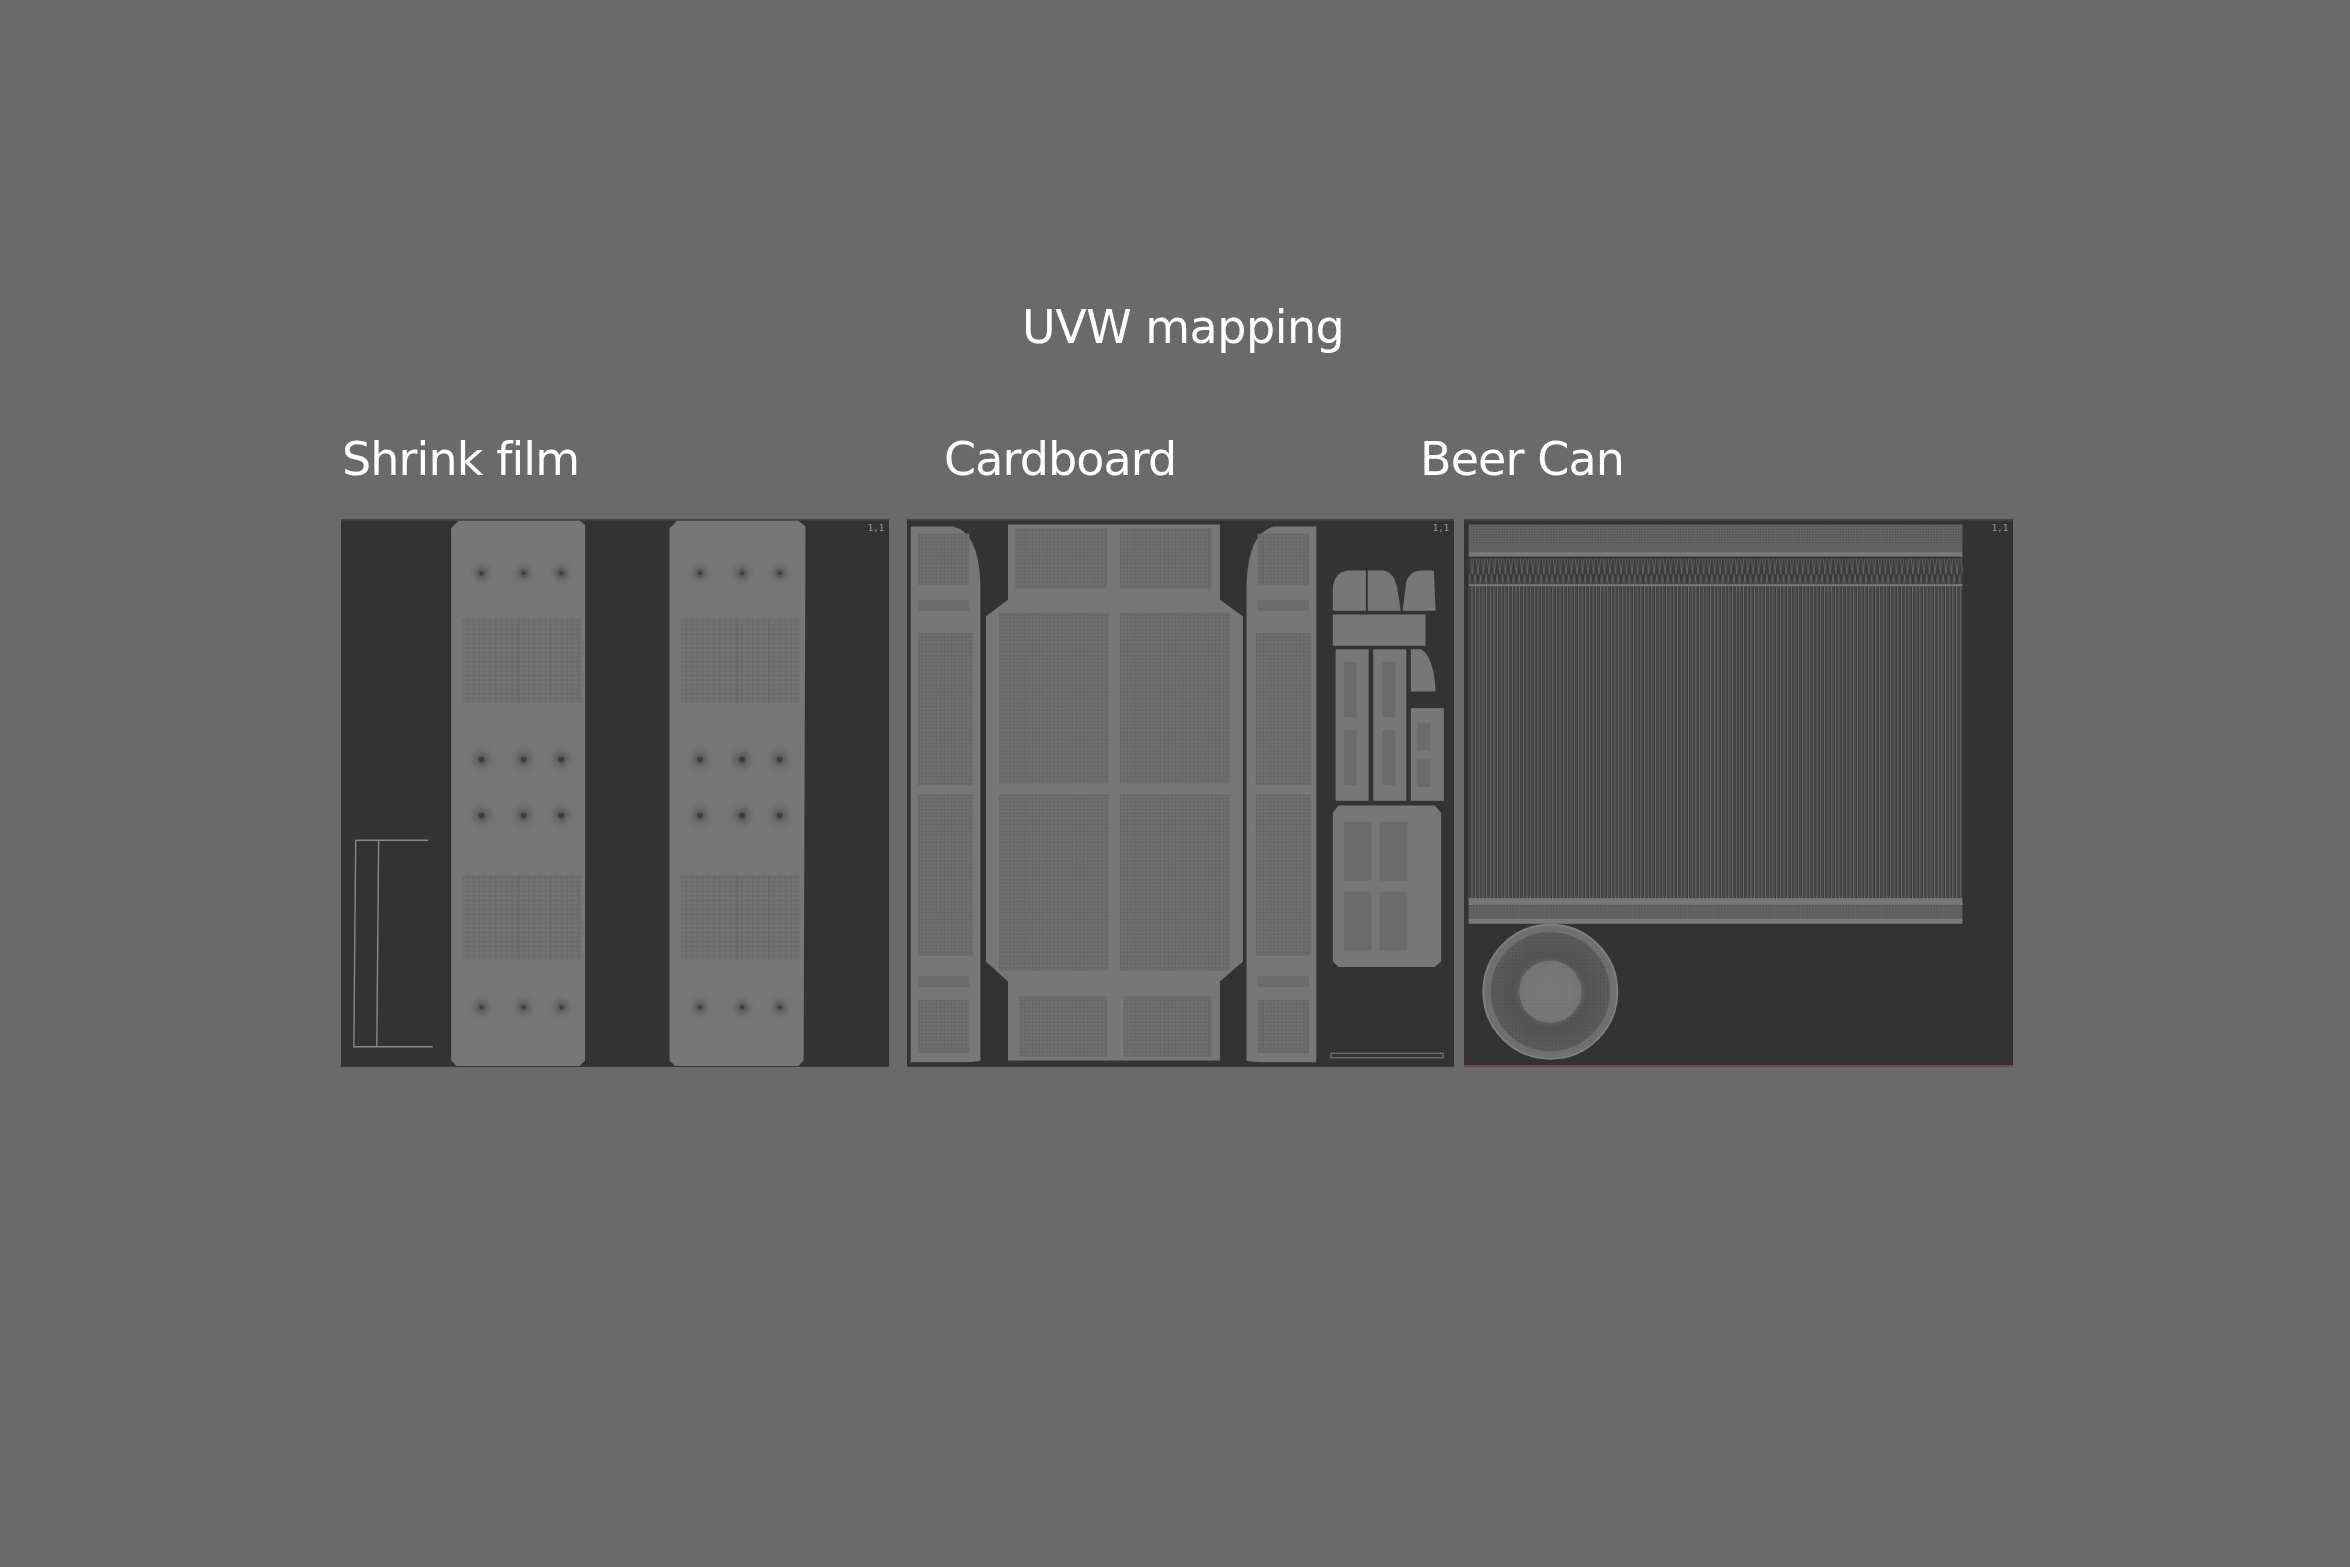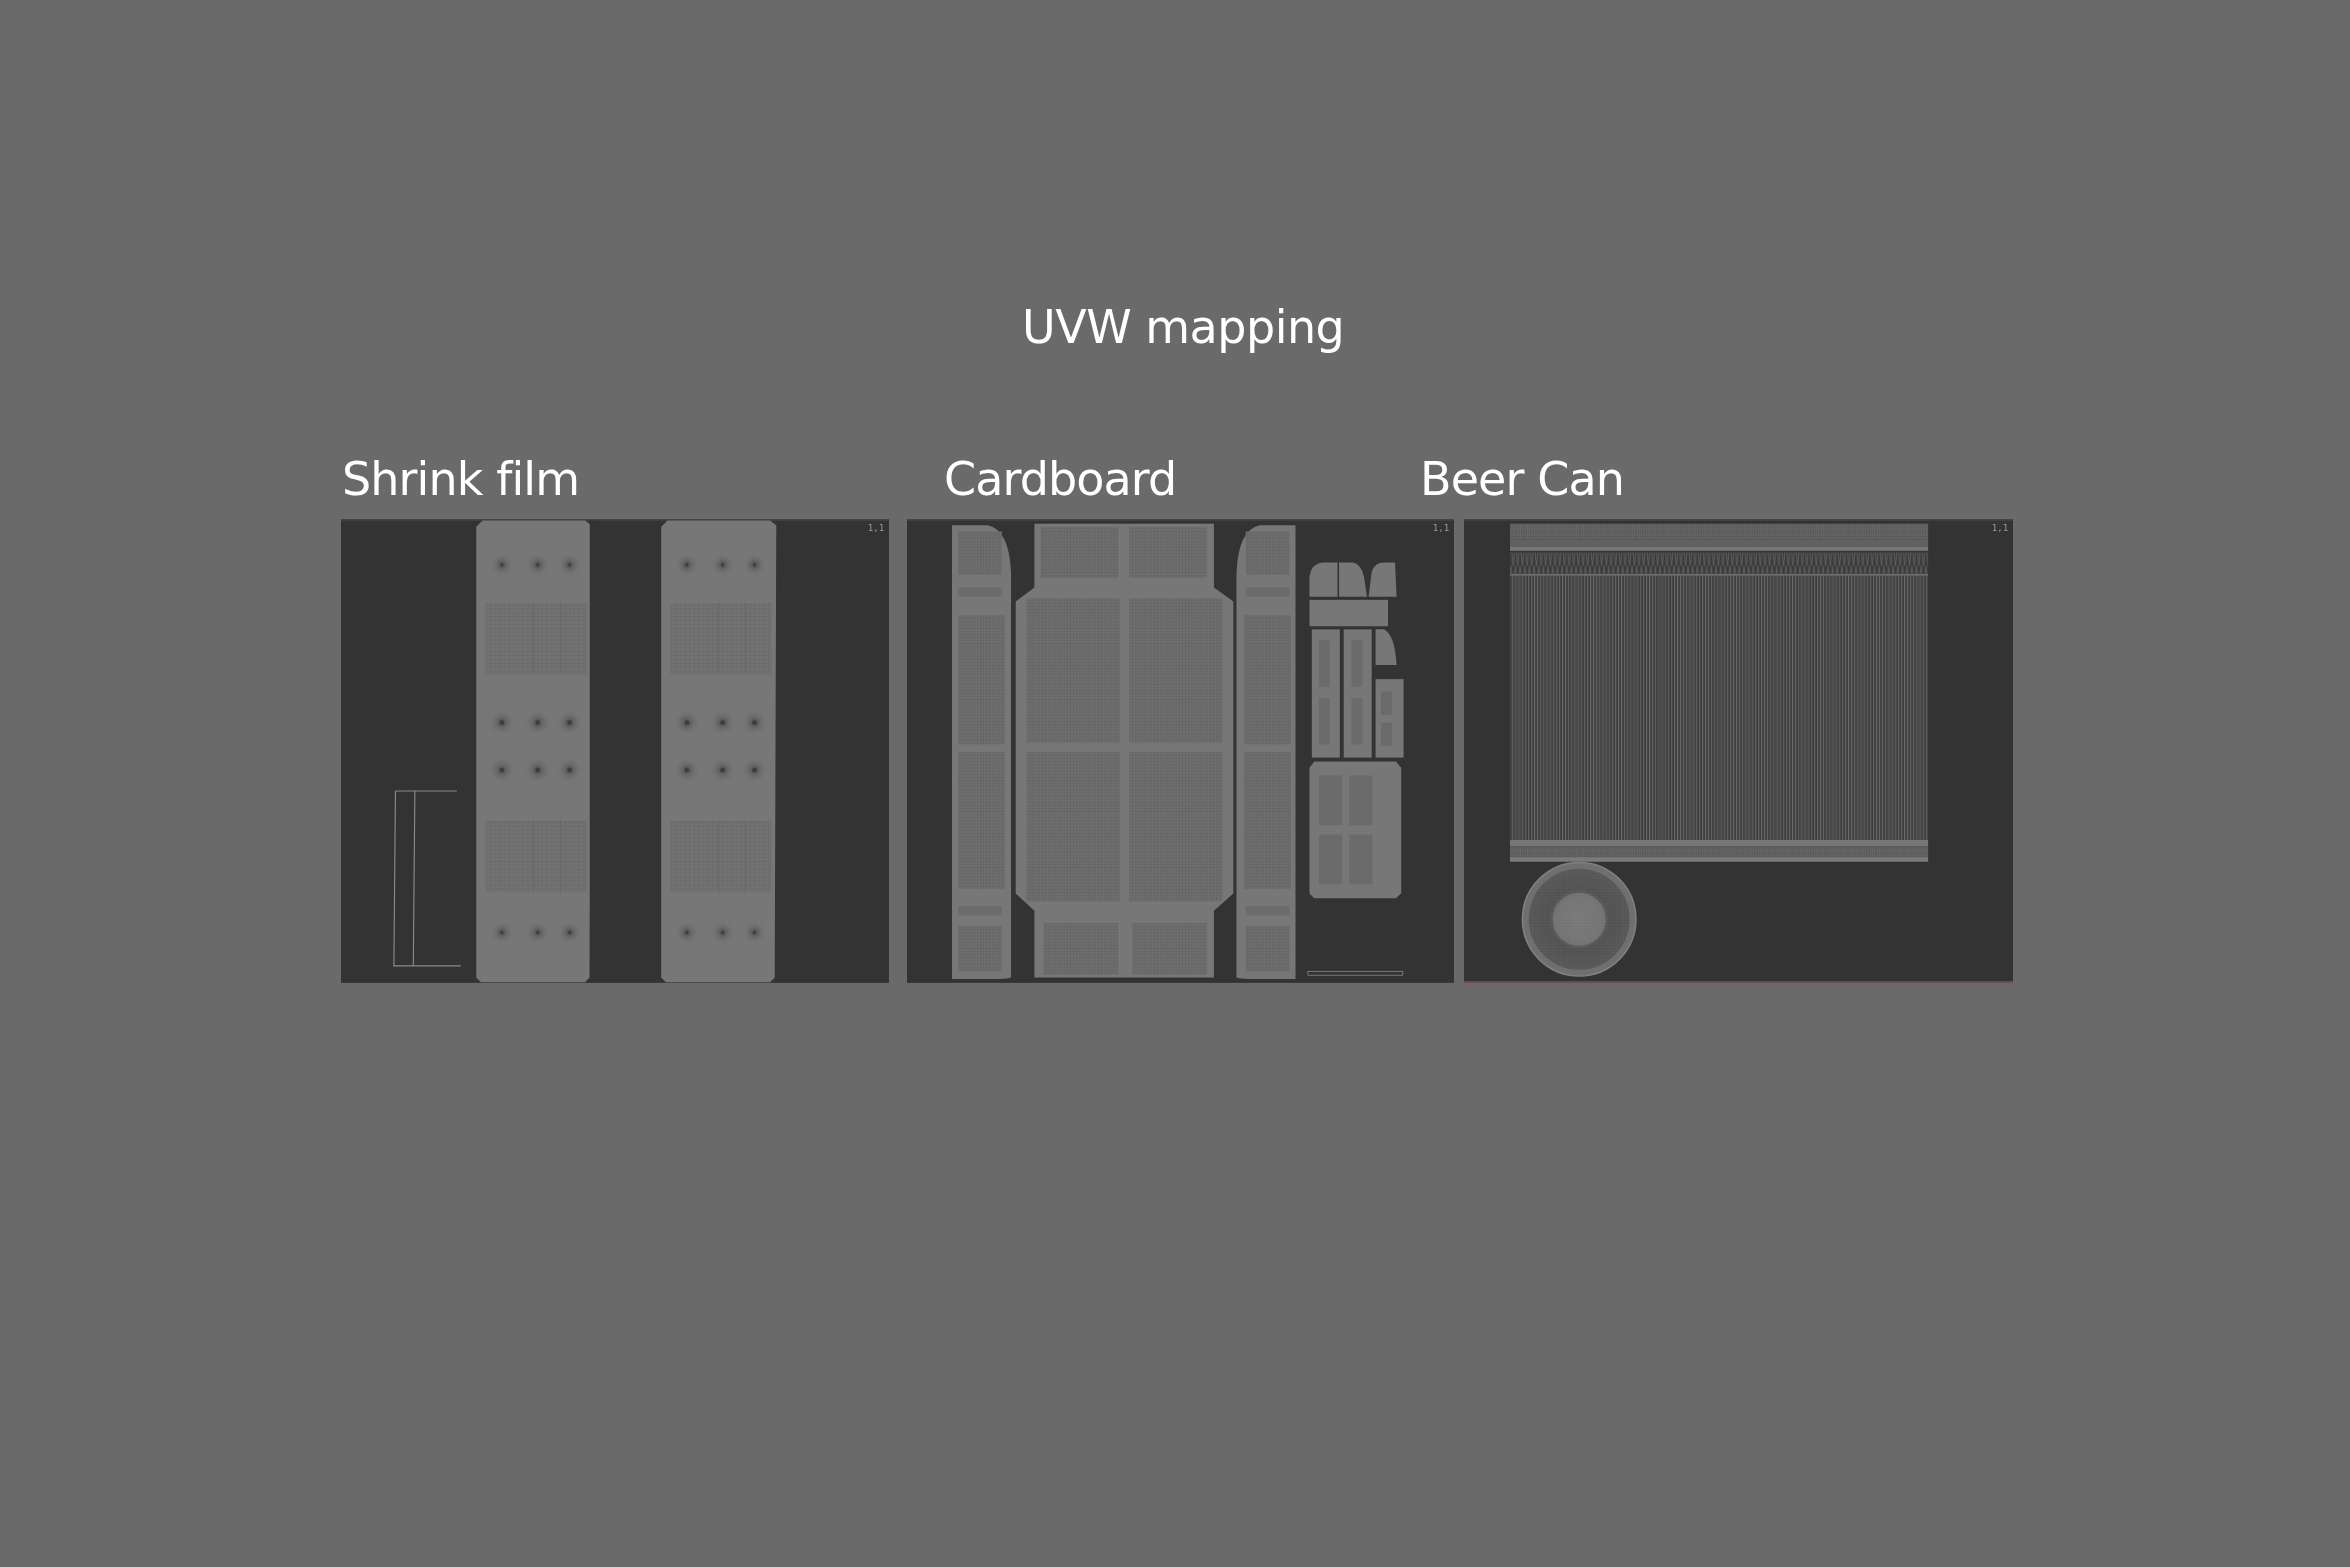--- a/index.html
+++ b/index.html
@@ -11,24 +11,23 @@
   }
   .title {
     position:absolute; left:1022px; top:300px;
     font-size:46px; line-height:55px; letter-spacing:-0.5px;
     white-space:nowrap;
   }
   .label {
     position:absolute; top:432px;
     font-size:46px; line-height:55px; letter-spacing:-0.9px;
     white-space:nowrap;
-    margin-top:20px;
   }
   .panel {
-    position:absolute; top:519px; height:464px;
+    position:absolute; top:519px; height:548px;
     background:#333333;
     box-shadow: inset 0 1.8px 0 #444, inset 0 -0.9px 0 #3a3a3a;
   }
   .panel svg { position:absolute; left:0; top:0; width:100%; height:100%; display:block; }
   .corner {
     position:absolute; top:2.8px; right:4.6px;
     font-family:"DejaVu Sans Mono",monospace; font-size:9.2px; color:#9a9a9a;
   }
   #shrink { left:341px; width:548px; }
   #cardboard { left:907px; width:547px; }

